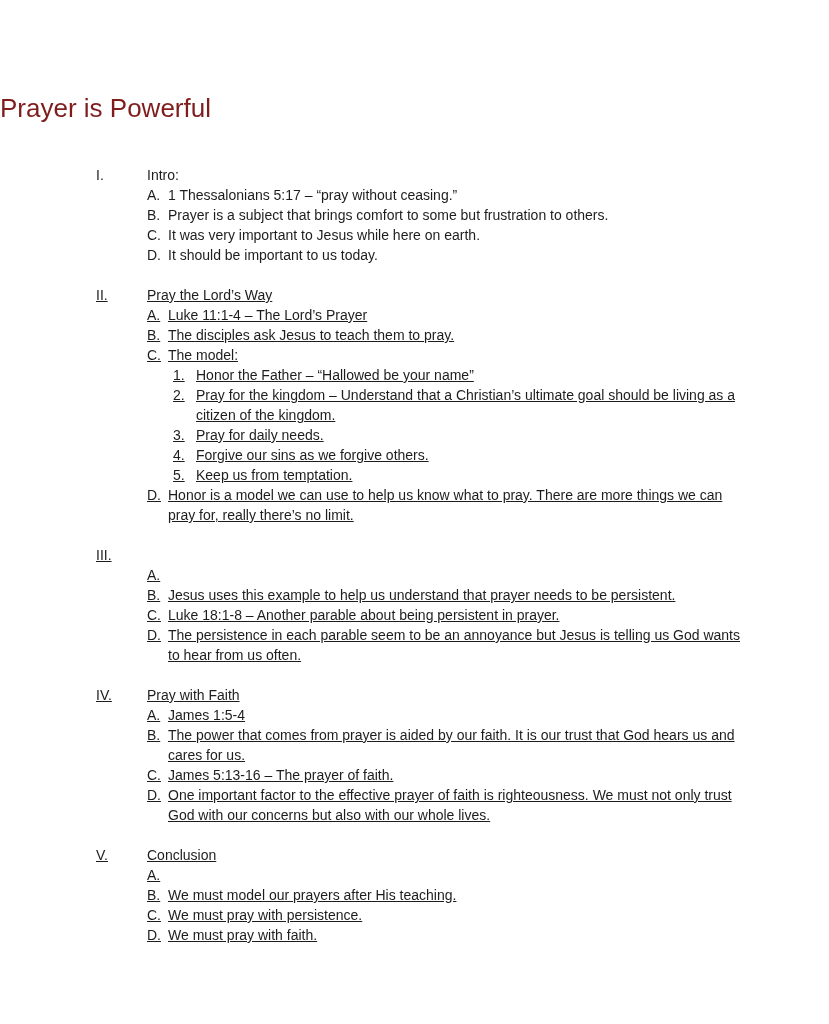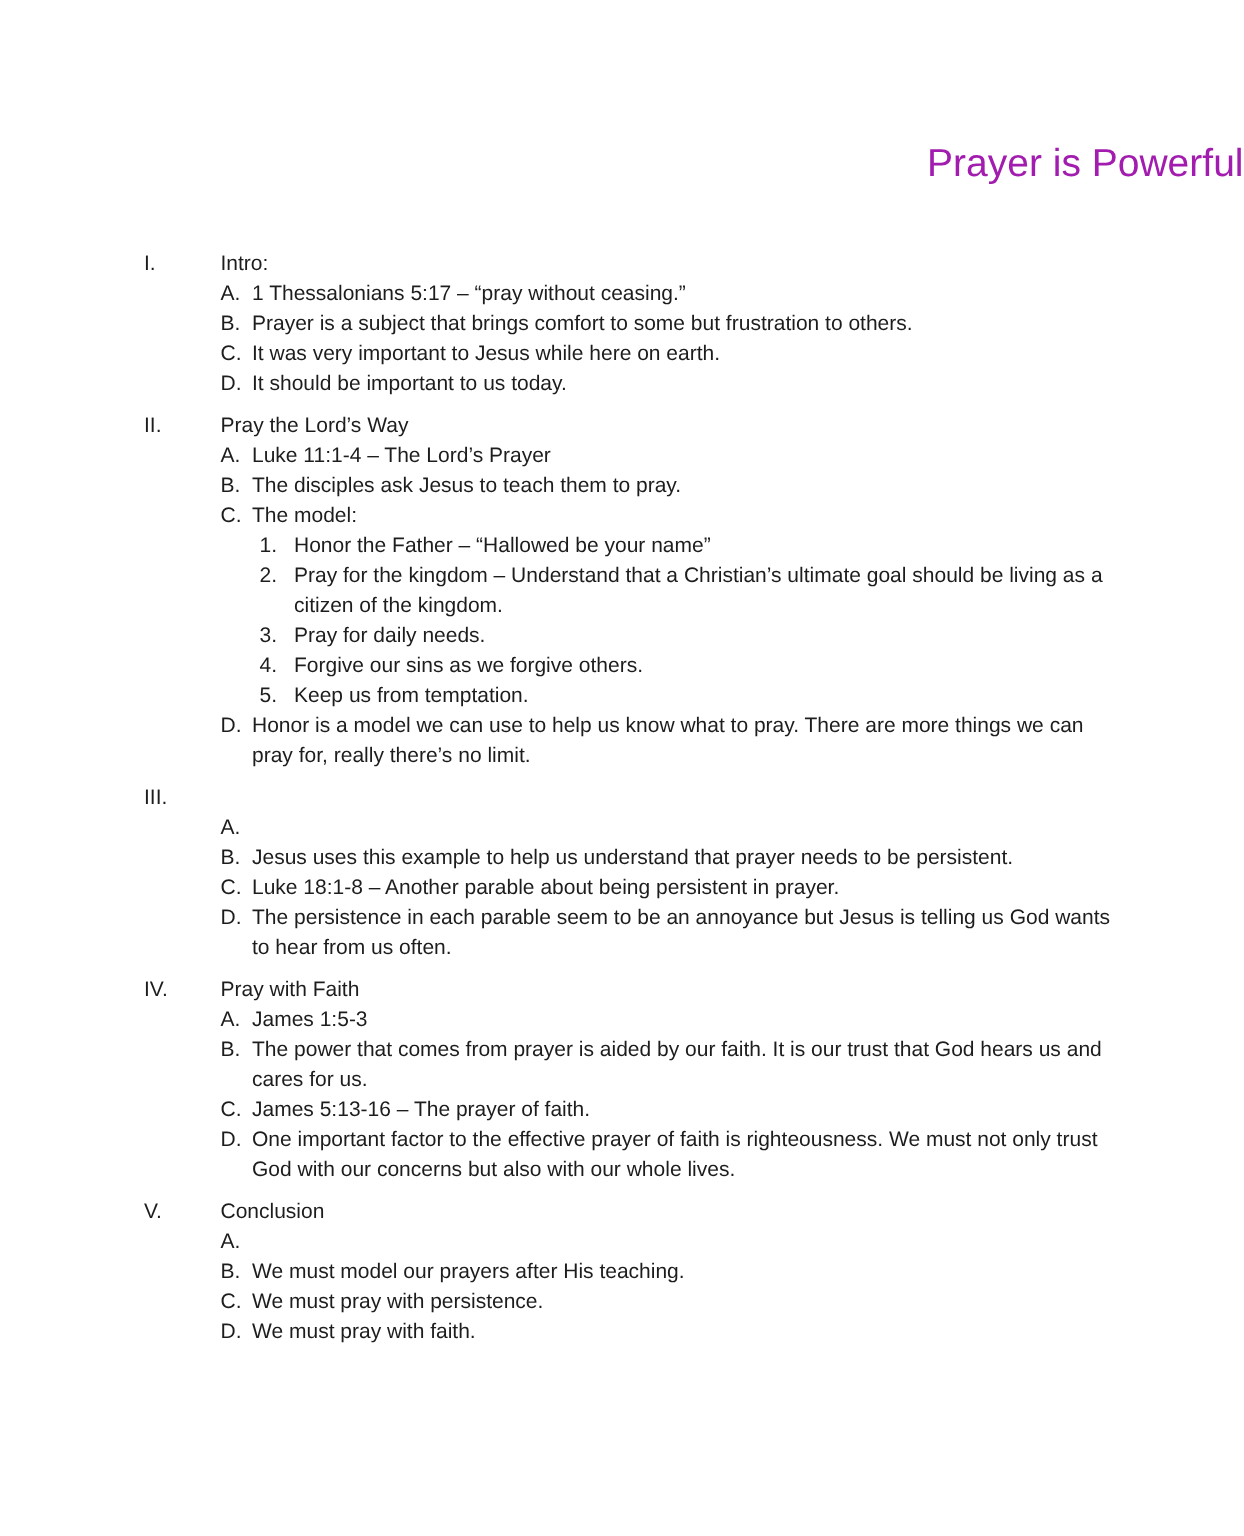--- a/index.html
+++ b/index.html
@@ -8,31 +8,31 @@
     height: 1024px;
     background: #ffffff;
     position: relative;
     overflow: hidden;
     font-family: "Liberation Sans", sans-serif;
     color: #1d1d1d;
   }
   .title {
     margin: 0;
     padding-top: 92px;
-    text-align: right;
+    text-align: left;
     font-size: 26px;
     font-weight: 400;
     line-height: 32px;
-    color: #a21caf;
+    color: #7f1d1d;
   }
   .outline {
     padding-top: 41px; 
   }
   .sec { margin: 0; }
-  .sec + .sec { margin-top: 8px; } 
+  .sec + .sec { margin-top: 20px; text-decoration: underline; } 
   .row {
     display: flex;
     align-items: flex-start;
     font-size: 14px;
     line-height: 20px;
     padding-right: 77px;
   }
   .lvl0 { padding-left: 96px; }
   .lvl0 .marker { width: 51px; flex: none; }
   .lvl1 { padding-left: 147px; }
@@ -136,21 +136,21 @@
       </div>
     </section>
 
     <section class="sec">
       <div class="row lvl0">
         <span class="marker">IV.</span>
         <span class="txt">Pray with Faith</span>
       </div>
       <div class="row lvl1">
         <span class="marker">A.</span>
-        <span class="txt">James 1:5-3</span>
+        <span class="txt">James 1:5-4</span>
       </div>
       <div class="row lvl1">
         <span class="marker">B.</span>
         <span class="txt">The power that comes from prayer is aided by our faith. It is our trust that God hears us and cares for us.</span>
       </div>
       <div class="row lvl1">
         <span class="marker">C.</span>
         <span class="txt">James 5:13-16 – The prayer of faith.</span>
       </div>
       <div class="row lvl1">

